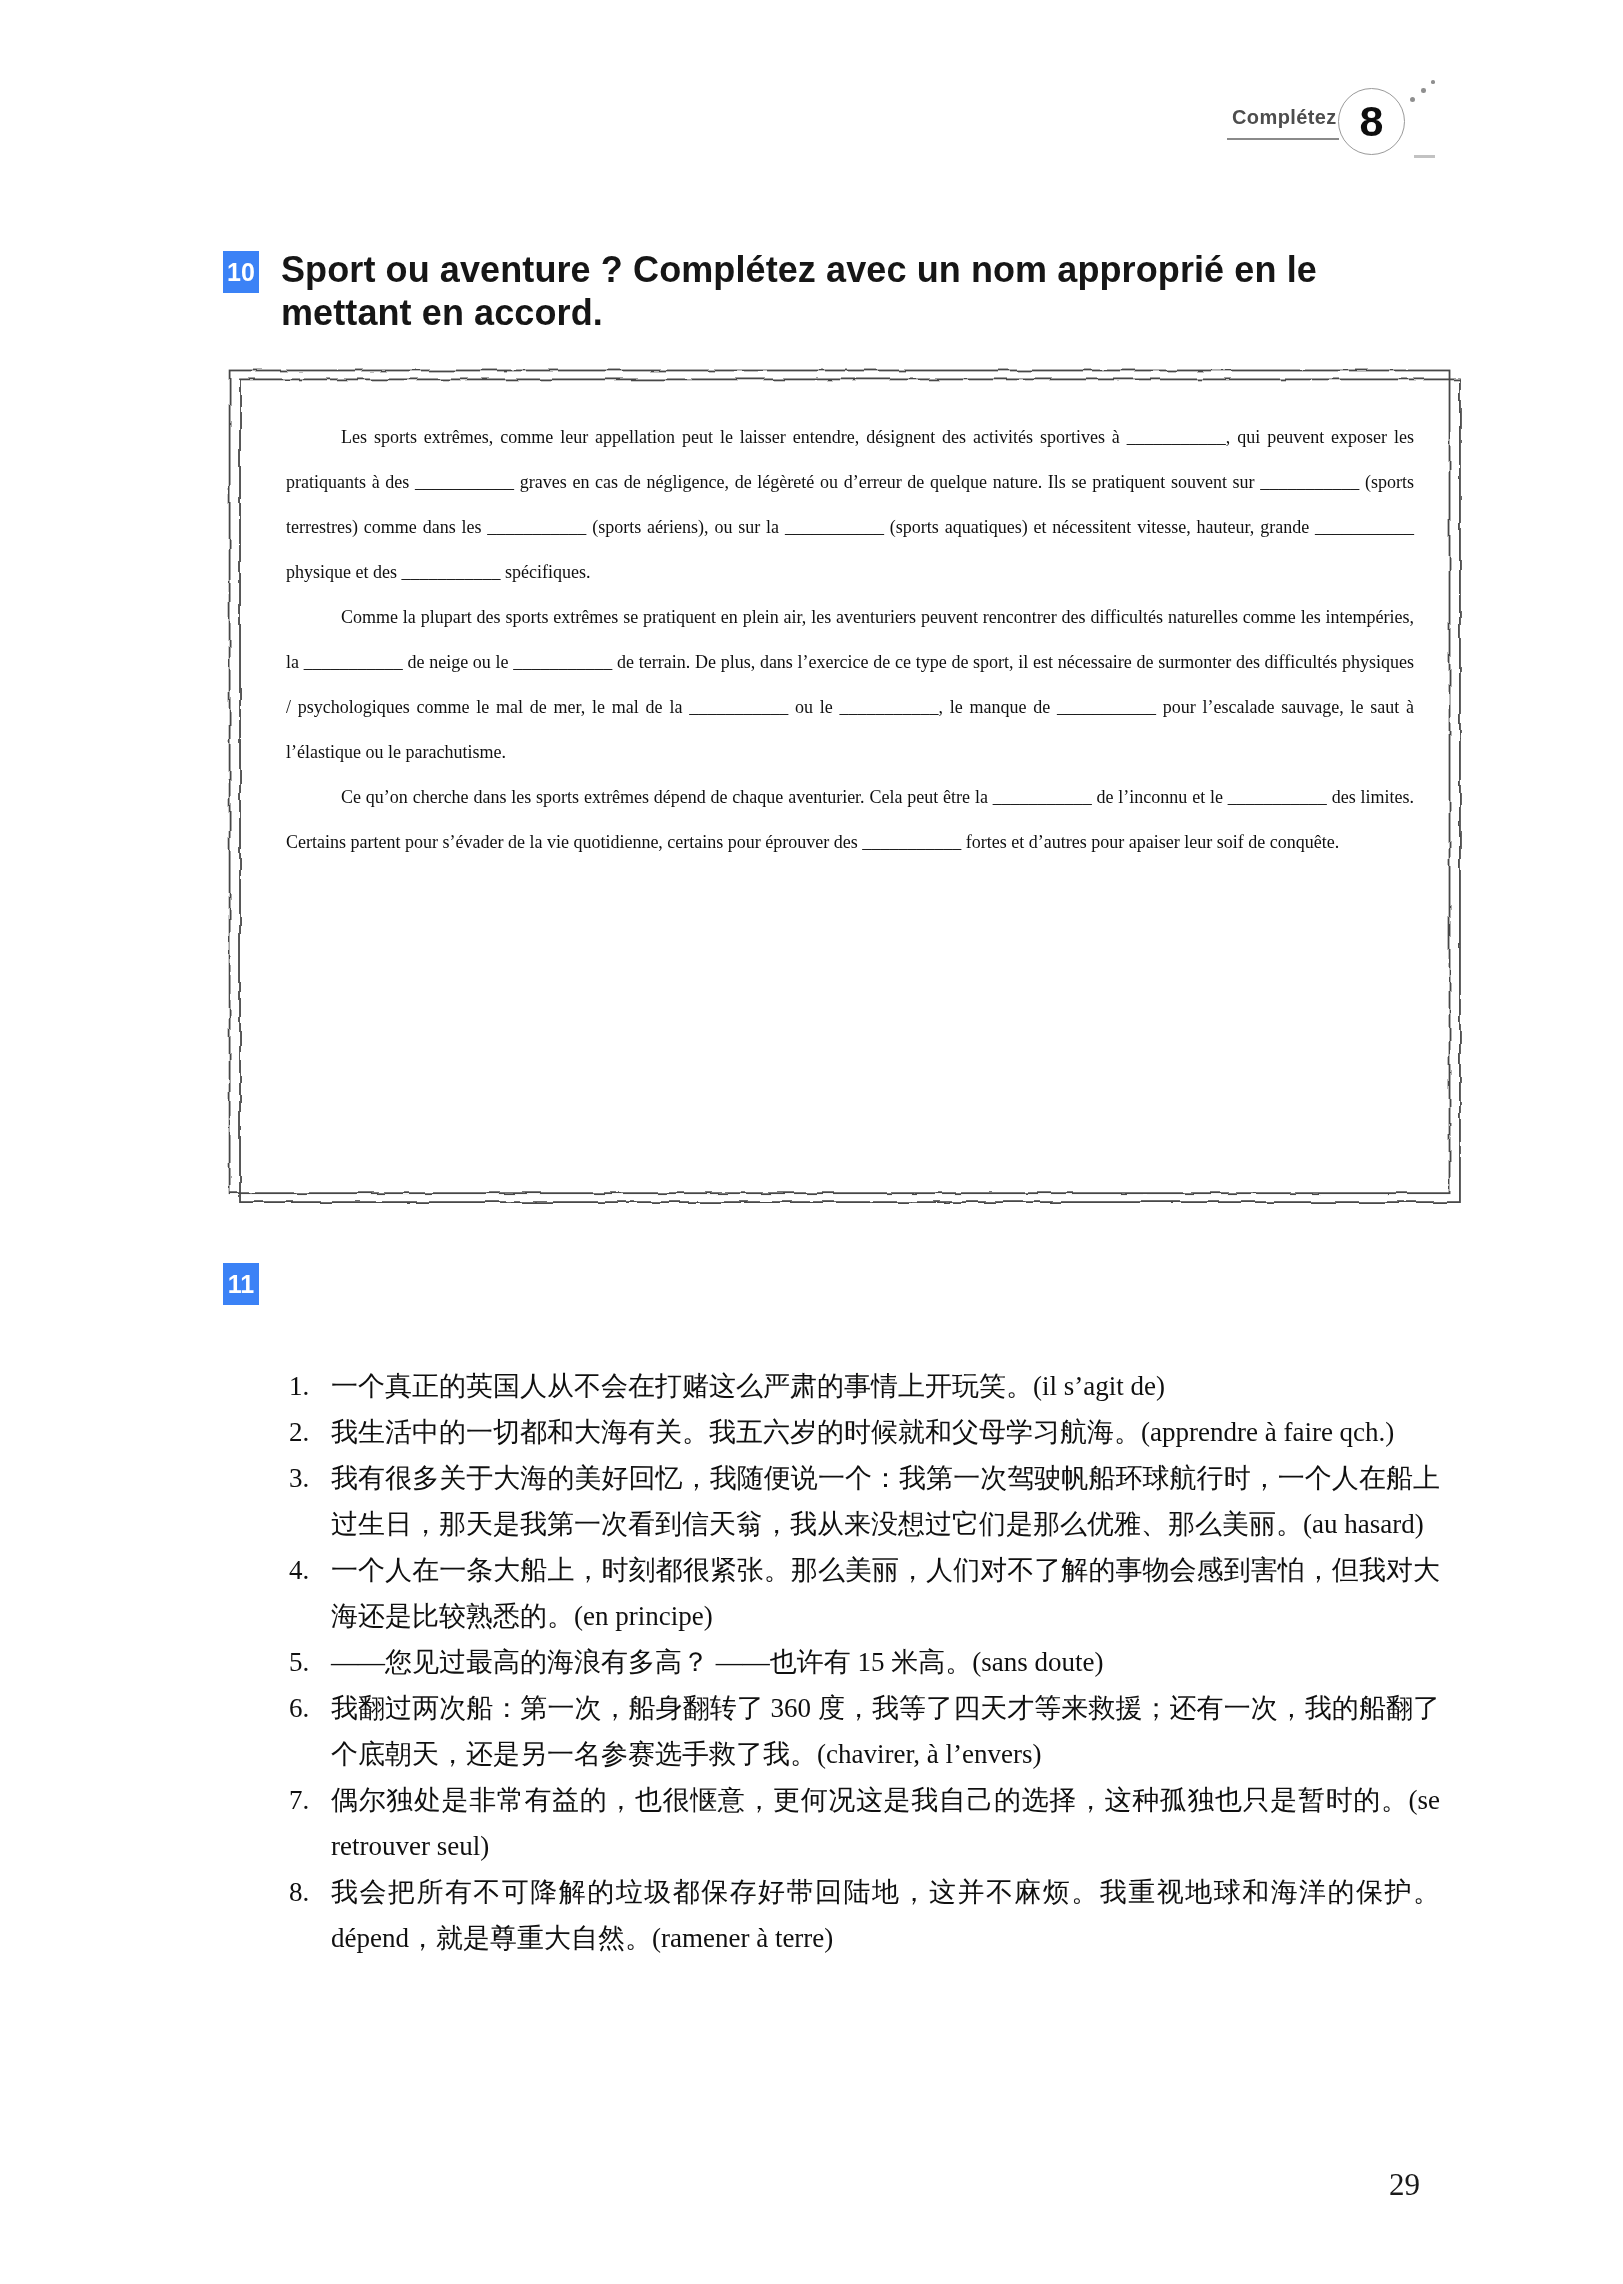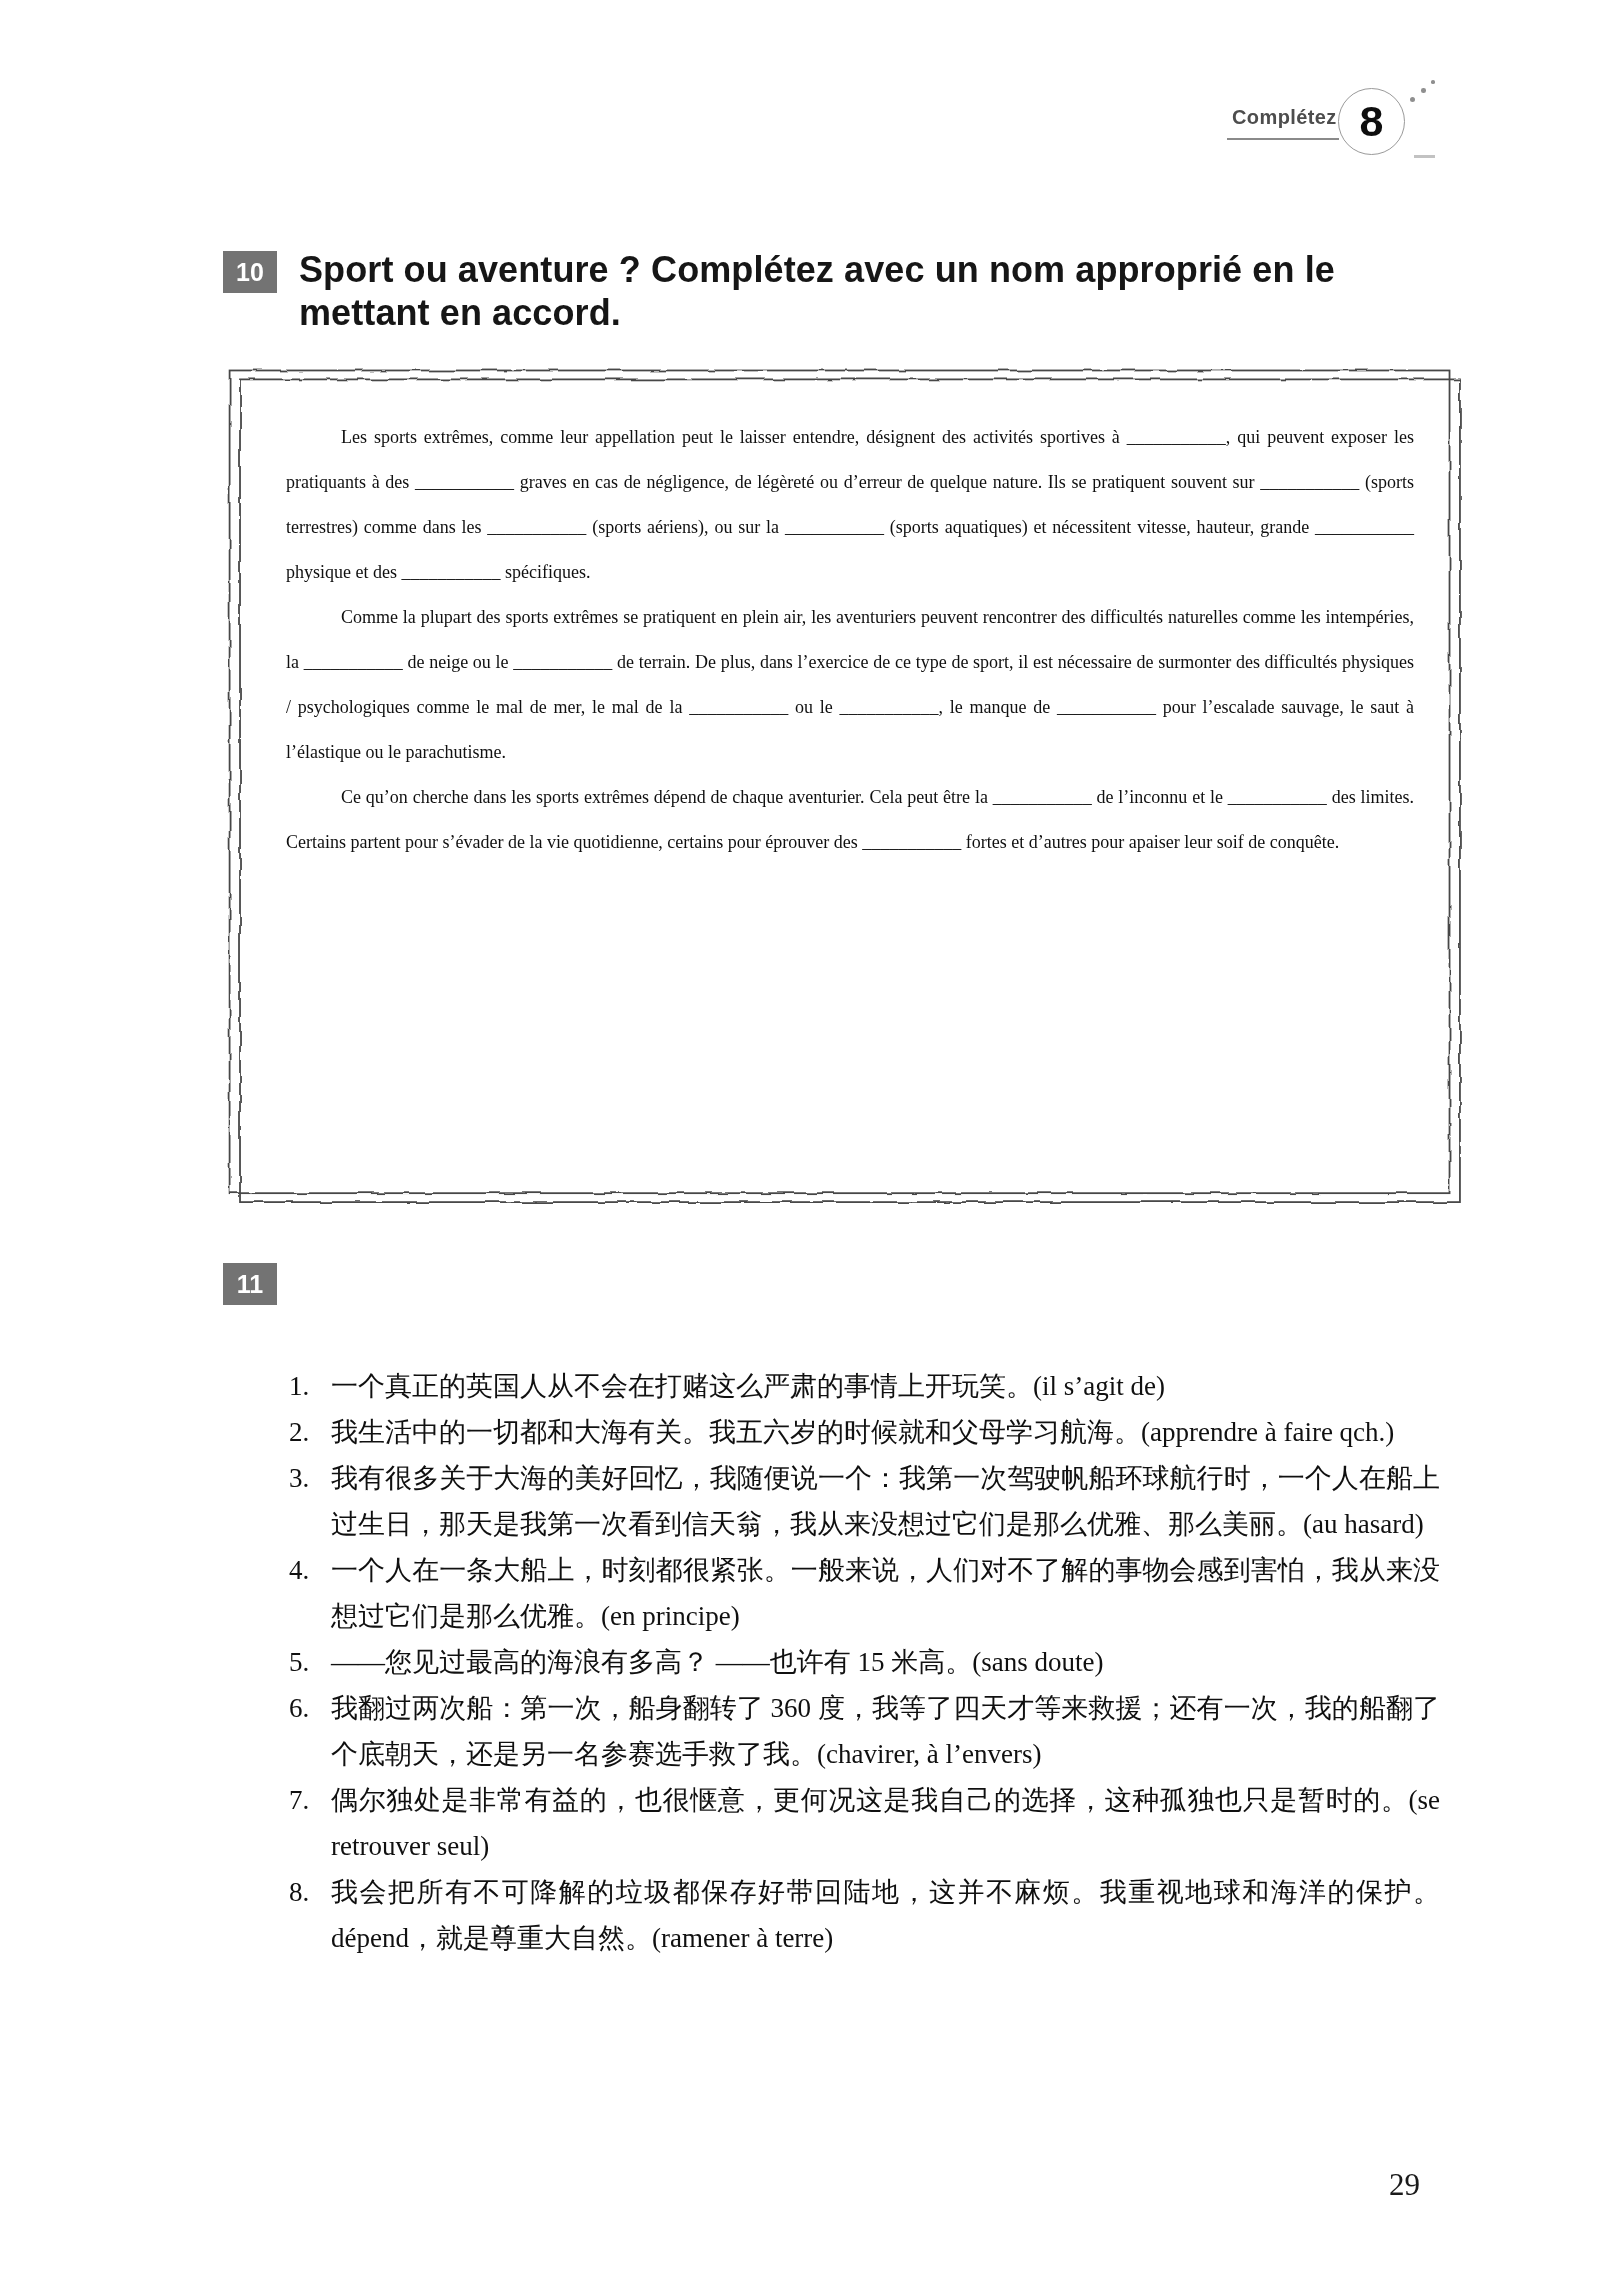--- a/index.html
+++ b/index.html
@@ -21,21 +21,21 @@
   .d1 { left:1410px; top:97px; width:5.2px; height:5.2px; }
   .d2 { left:1421px; top:88px; width:4.5px; height:4.5px; }
   .d3 { left:1431px; top:80px; width:3.7px; height:3.7px; }
   .seq-dash { position:absolute; left:1414px; top:155px; width:21px; height:3px; background:#c2c2c2; }
 
   
   .exercise { position:absolute; left:223px; width:1229px; }
   #ex10 { top:248px; }
   #ex11 { top:1260px; }
   .ex-head { display:flex; align-items:flex-start; }
-  .ex-num { flex:0 0 auto; width:54px; height:42px; background:#737373; color:#fff;
+  .ex-num { flex:0 0 auto; width:36px; height:42px; background:#3b82f6; color:#fff;
     font-family:"Liberation Sans", sans-serif; font-weight:bold; font-size:25px;
     display:flex; align-items:center; justify-content:center; margin-right:22px; margin-top:3px; }
   .ex-title { font-family:"Liberation Sans", sans-serif; font-weight:bold; font-size:36px;
     line-height:43px; color:#161616; letter-spacing:0.1px; max-width:1130px; }
 
   
   .box-wrap { position:absolute; left:225px; top:366px; width:1244px; height:848px; }
   .box-border { position:absolute; left:0; top:0; }
   .box-content { position:absolute; left:61px; top:49px; width:1128px;
     font-size:18px; line-height:45px; text-align:justify; color:#101010; }
@@ -107,21 +107,21 @@
     <div class="t-item">
       <span class="num">2.</span>
       <span class="txt">我生活中的一切都和大海有关。我五六岁的时候就和父母学习航海。(apprendre à faire qch.)</span>
     </div>
     <div class="t-item">
       <span class="num">3.</span>
       <span class="txt">我有很多关于大海的美好回忆，我随便说一个：我第一次驾驶帆船环球航行时，一个人在船上过生日，那天是我第一次看到信天翁，我从来没想过它们是那么优雅、那么美丽。(au hasard)</span>
     </div>
     <div class="t-item">
       <span class="num">4.</span>
-      <span class="txt">一个人在一条大船上，时刻都很紧张。一般来说，人们对不了解的事物会感到害怕，我从来没想过它们是那么优雅。(en principe)</span>
+      <span class="txt">一个人在一条大船上，时刻都很紧张。那么美丽，人们对不了解的事物会感到害怕，但我对大海还是比较熟悉的。(en principe)</span>
     </div>
     <div class="t-item">
       <span class="num">5.</span>
       <span class="txt">——您见过最高的海浪有多高？ ——也许有 15 米高。(sans doute)</span>
     </div>
     <div class="t-item">
       <span class="num">6.</span>
       <span class="txt">我翻过两次船：第一次，船身翻转了 360 度，我等了四天才等来救援；还有一次，我的船翻了个底朝天，还是另一名参赛选手救了我。(chavirer, à l’envers)</span>
     </div>
     <div class="t-item">

